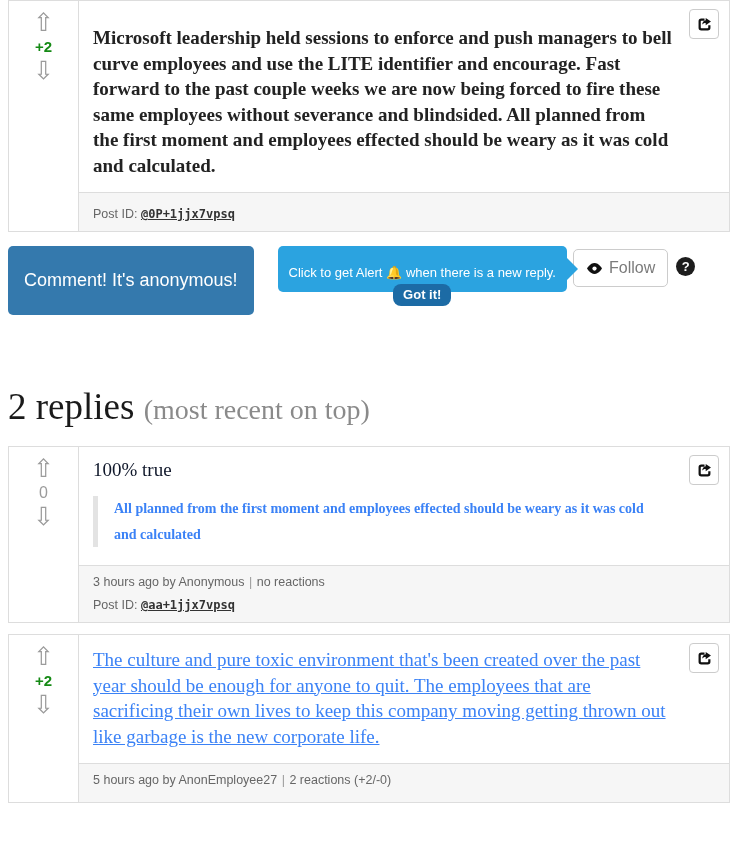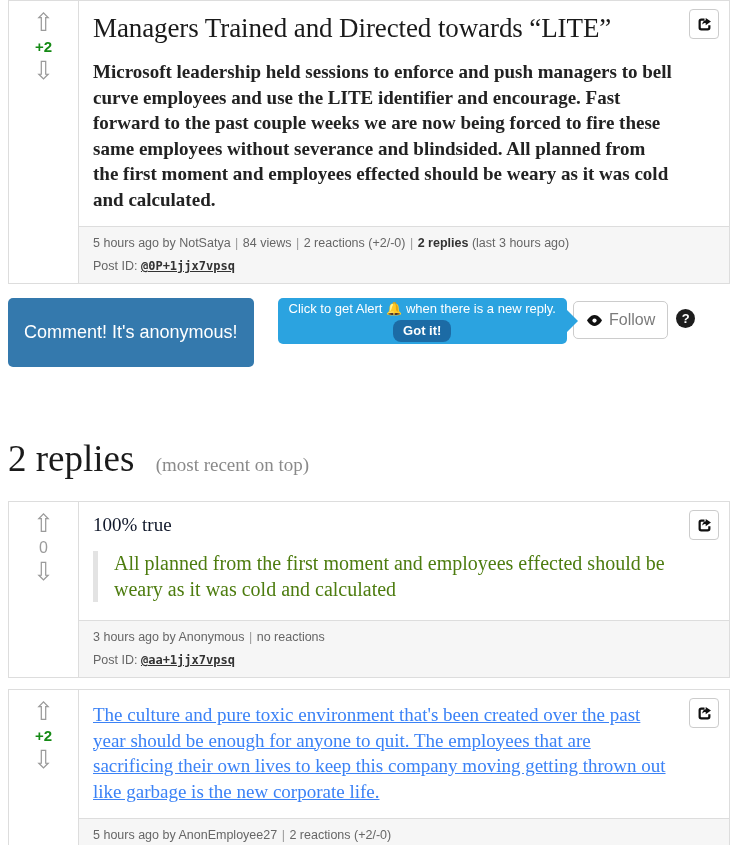--- a/index.html
+++ b/index.html
@@ -110,23 +110,24 @@
   .reply-lead {
     font-size: 19px;
     line-height: 25px;
     margin: 0 46px 0 0;
     color: #0f172a;
   }
   blockquote.quote {
     margin: 14px 46px 4px 0;
     padding: 0 0 0 16px;
     border-left: 5px solid #e3e3e3;
-    font-size: 20px;
+    font-size: 14px;
     line-height: 25.5px;
-    color: #4d7c0f;
+    color: #3b82f6;
+    font-weight: bold;
   }
 
   
   .card-footer {
     background: #f6f6f6;
     border-top: 1px solid #dddddd;
     padding: 7px 14px 8px 14px;
     font-family: "Liberation Sans", sans-serif;
     font-size: 12.5px;
     line-height: 18px;
@@ -162,21 +163,21 @@
     padding: 0 16px;
     height: 69px;
     cursor: pointer;
     white-space: nowrap;
   }
   .alert-tip {
     position: relative;
     margin-left: 24px;
     background: #2ba3e0;
     border-radius: 5px;
-    padding: 2px 11px 8px 11px;
+    padding: 18px 11px 8px 11px;
     text-align: center;
     color: #ffffff;
     font-family: "Liberation Sans", sans-serif;
     height: 46px;
     box-sizing: border-box;
   }
   .alert-tip .tip-text {
     font-size: 13px;
     line-height: 17px;
     white-space: nowrap;
@@ -239,23 +240,22 @@
 
   
   .replies-heading {
     margin: 83px 0 14px 8px;
     font-size: 37px;
     line-height: 44px;
     font-weight: normal;
     color: #1a1a1a;
   }
   .replies-heading .sub {
-    font-size: 19px;
+    font-size: 28px;
     color: #8a8a8a;
-    margin-left: 12px;
   }
 
   .reply-card { margin: 0 8px 11px 8px; }
   .first-card { margin: 0 8px 0 8px; }
 </style>
 </head>
 <body>
 
 <div class="card first-card">
 
@@ -268,35 +268,24 @@
   <div class="card-main">
     <div class="card-body">
 
       <div class="share-btn">
         <svg width="17" height="17" viewBox="0 0 20 20">
           <path d="M3 6.2 A3.2 3.2 0 0 1 6.2 3 H10 V5.6 H6.4 A0.8 0.8 0 0 0 5.6 6.4 V13.6 A0.8 0.8 0 0 0 6.4 14.4 H13.6 A0.8 0.8 0 0 0 14.4 13.6 V11 H17 V13.8 A3.2 3.2 0 0 1 13.8 17 H6.2 A3.2 3.2 0 0 1 3 13.8 Z" fill="#111111"></path>
           <path d="M11.4 2.3 L17.6 6.6 L11.4 10.9 V8.2 C9.3 8.2 8.1 9.0 7.3 10.4 C7.5 7.4 8.8 5.3 11.4 5.0 Z" fill="#111111"></path>
         </svg>
       </div>
 
-      <h1 class="post-title">Managers Trained and Directed towards “LITE”</h1>
       <p class="post-text">Microsoft leadership held sessions to enforce and push managers to bell curve employees and use the LITE identifier and encourage. Fast forward to the past couple weeks we are now being forced to fire these same employees without severance and blindsided. All planned from the first moment and employees effected should be weary as it was cold and calculated.</p>
     </div>
 
     <div class="card-footer">
-      <div class="line">
-        <span>5 hours ago by NotSatya</span>
-        <span class="sep">|</span>
-        <span>84 views</span>
-        <span class="sep">|</span>
-        <span>2 reactions (+2/-0)</span>
-        <span class="sep">|</span>
-        <b>2 replies</b>
-        <span class="muted">(last 3 hours ago)</span>
-      </div>
       <div class="line postid-line">
         <span>Post ID:</span>
         <span class="postid-val">@0P+1jjx7vpsq</span>
       </div>
     </div>
   </div>
 </div>
 
 <div class="action-bar">
 

